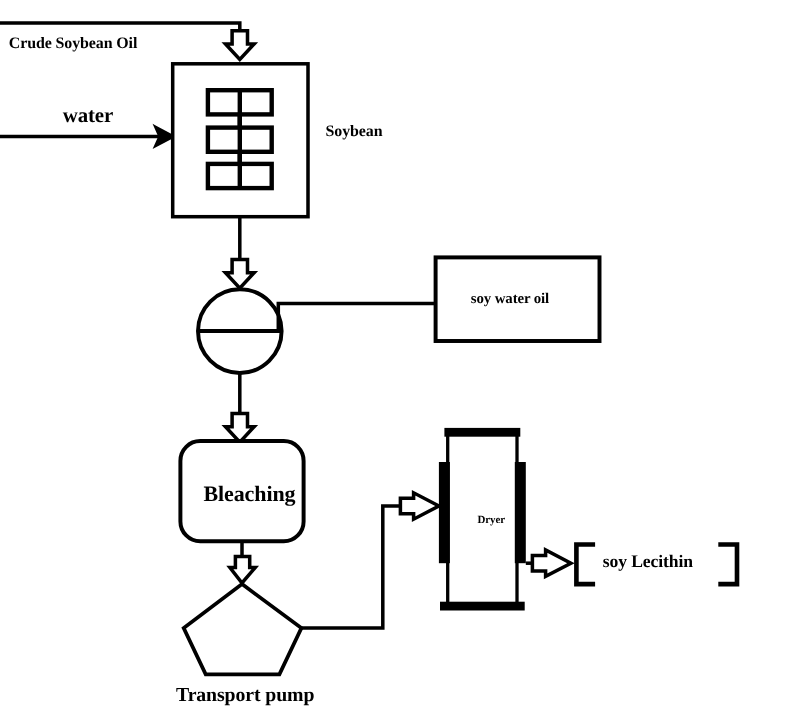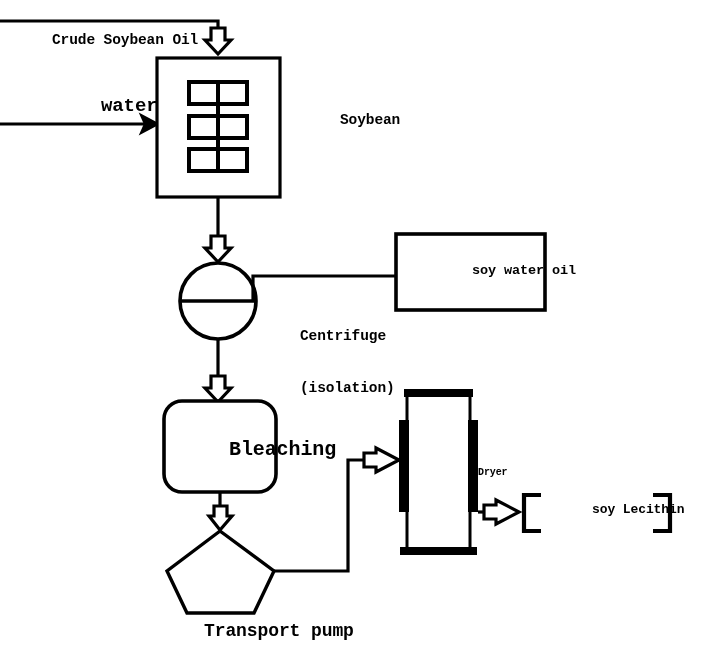--- a/index.html
+++ b/index.html
@@ -21,37 +21,36 @@
   #flow-svg {
     position: absolute;
     top: 0;
     left: 0;
     width: 720px;
     height: 650px;
     display: block;
   }
   .lbl {
     position: absolute;
-    font-family: Liberation Mono, monospace;
+    font-family: Liberation Serif, serif;
     font-weight: bold;
     color: #000000;
     white-space: pre;
     line-height: 1.18;
     letter-spacing: -0.1px;
-    margin-left: 44px;
   }
   .lbl-crude      { left: 8px;   top: 32px;  font-size: 14.5px; }
   .lbl-water      { left: 57px;  top: 95px;  font-size: 19px; }
   .lbl-reactor    { left: 296px; top: 112px; font-size: 14.5px; }
   .lbl-centrifuge { left: 256px; top: 294px; font-size: 14.5px; }
   .lbl-soyoil     { left: 428px; top: 263px; font-size: 13.5px; }
   .lbl-bleaching  { left: 185px; top: 438px; font-size: 20px;   }
   .lbl-transport  { left: 160px; top: 621px; font-size: 18px; }
   .lbl-dryer      { left: 434px; top: 467px; font-size: 10px;   }
-  .lbl-lecithin   { left: 548px; top: 502px; font-size: 13px; text-align: center;   }
+  .lbl-lecithin   { left: 548px; top: 502px; font-size: 16px; text-align: center;   }
 </style>
 </head>
 <body>
 
 <div id="diagram-canvas">
 
   <svg id="flow-svg" viewBox="0 0 720 650" xmlns="http://www.w3.org/2000/svg">
 
     <g>
       <path d="M 0 21 L 218 21 L 218 30" fill="none" stroke="#000" stroke-width="3.2"></path>
@@ -145,24 +144,20 @@
     </g>
 
   </svg>
 
   <div class="lbl lbl-crude">Crude Soybean Oil</div>
 
   <div class="lbl lbl-water">water</div>
 
   <div class="lbl lbl-reactor">Soybean</div>
 
-  <div class="lbl lbl-centrifuge">
-    <div>Centrifuge</div>
-    <div>(isolation)</div>
-  </div>
 
   <div class="lbl lbl-soyoil">soy water oil</div>
 
   <div class="lbl lbl-bleaching">Bleaching</div>
 
   <div class="lbl lbl-transport">Transport pump</div>
 
   <div class="lbl lbl-dryer">Dryer</div>
 
   <div class="lbl lbl-lecithin">soy Lecithin</div>

